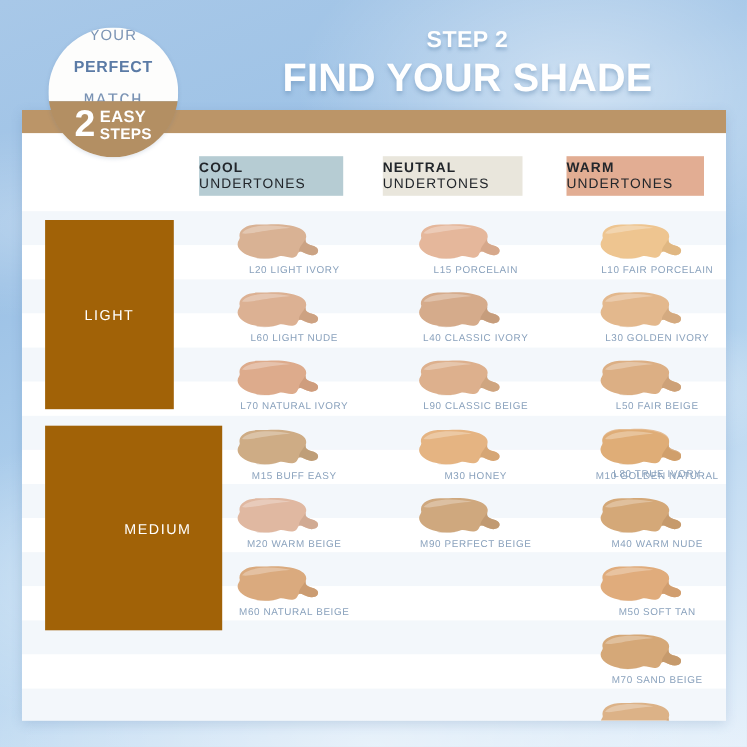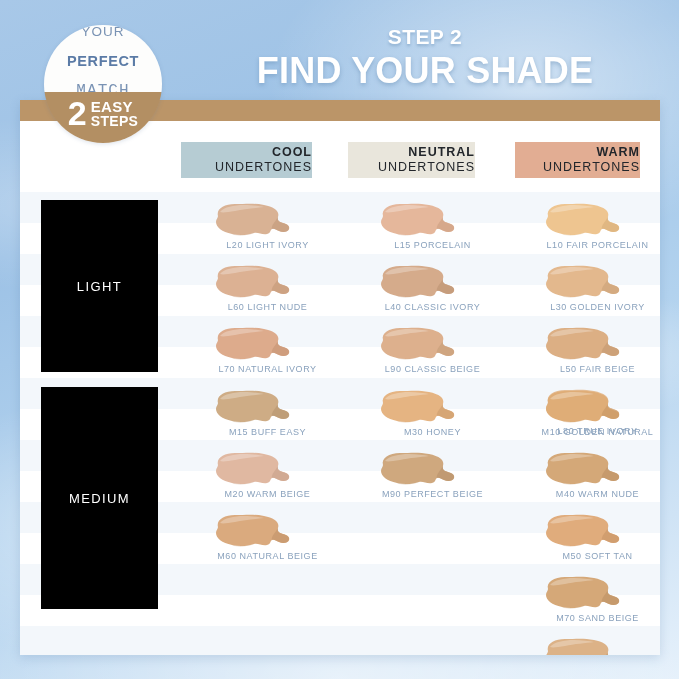--- a/index.html
+++ b/index.html
@@ -69,44 +69,44 @@
   #card{
     position:absolute;left:20px;top:100px;width:640px;height:555px;
     background:#ffffff;box-shadow:0 3px 10px rgba(70,110,160,0.20);
     overflow:hidden;
   }
   #tan-bar{position:absolute;left:0;top:0;width:100%;height:21px;background:#bb9568;}
 
   
   .chip{
     position:absolute;top:42px;height:36px;
-    display:flex;flex-direction:column;align-items:flex-end;justify-content:center;
+    display:flex;flex-direction:column;align-items:flex-start;justify-content:center;
   }
   .chip .c1{font-size:12.5px;font-weight:700;color:#22262b;letter-spacing:1.0px;line-height:1.18;}
   .chip .c2{font-size:12.5px;font-weight:400;color:#22262b;letter-spacing:1.0px;line-height:1.18;}
   #chip-cool   {left:161px;width:131px;background:#b6ccd3;}
   #chip-neutral{left:328px;width:127px;background:#e9e6dc;}
   #chip-warm   {left:495px;width:125px;background:#e2ad93;}
 
   
   #grid{position:absolute;left:0;top:92px;width:640px;height:463px;}
   .stripe{position:absolute;left:0;width:640px;}
   .stripe.tint{background:#f3f7fb;}
   .stripe.plain{background:#ffffff;}
 
   
   .side-panel{
-    position:absolute;background:#000000;
+    position:absolute;background:#a16207;
     display:flex;align-items:center;justify-content:center;z-index:6;
   }
   .side-panel span{
     color:#ffffff;font-size:13px;letter-spacing:1.4px;font-weight:400;
   }
   #panel-light {left:21px;top:8px;width:117px;height:172px;}
-  #panel-medium{left:21px;top:195px;width:117px;height:222px;}
+  #panel-medium{left:21px;top:195px;width:117px;height:186px;padding-left:44px;}
 
   
   .cell{position:absolute;width:175px;height:60px;z-index:8;}
   .cell .swatch{position:absolute;left:28px;top:2px;width:92px;height:36px;}
   .cell .label{
     position:absolute;left:0;top:40px;width:175px;text-align:center;
     font-size:9px;letter-spacing:0.55px;color:#8aa2bd;white-space:nowrap;
   }
   .col-cool   {left:160px;}
   .col-neutral{left:325px;}

